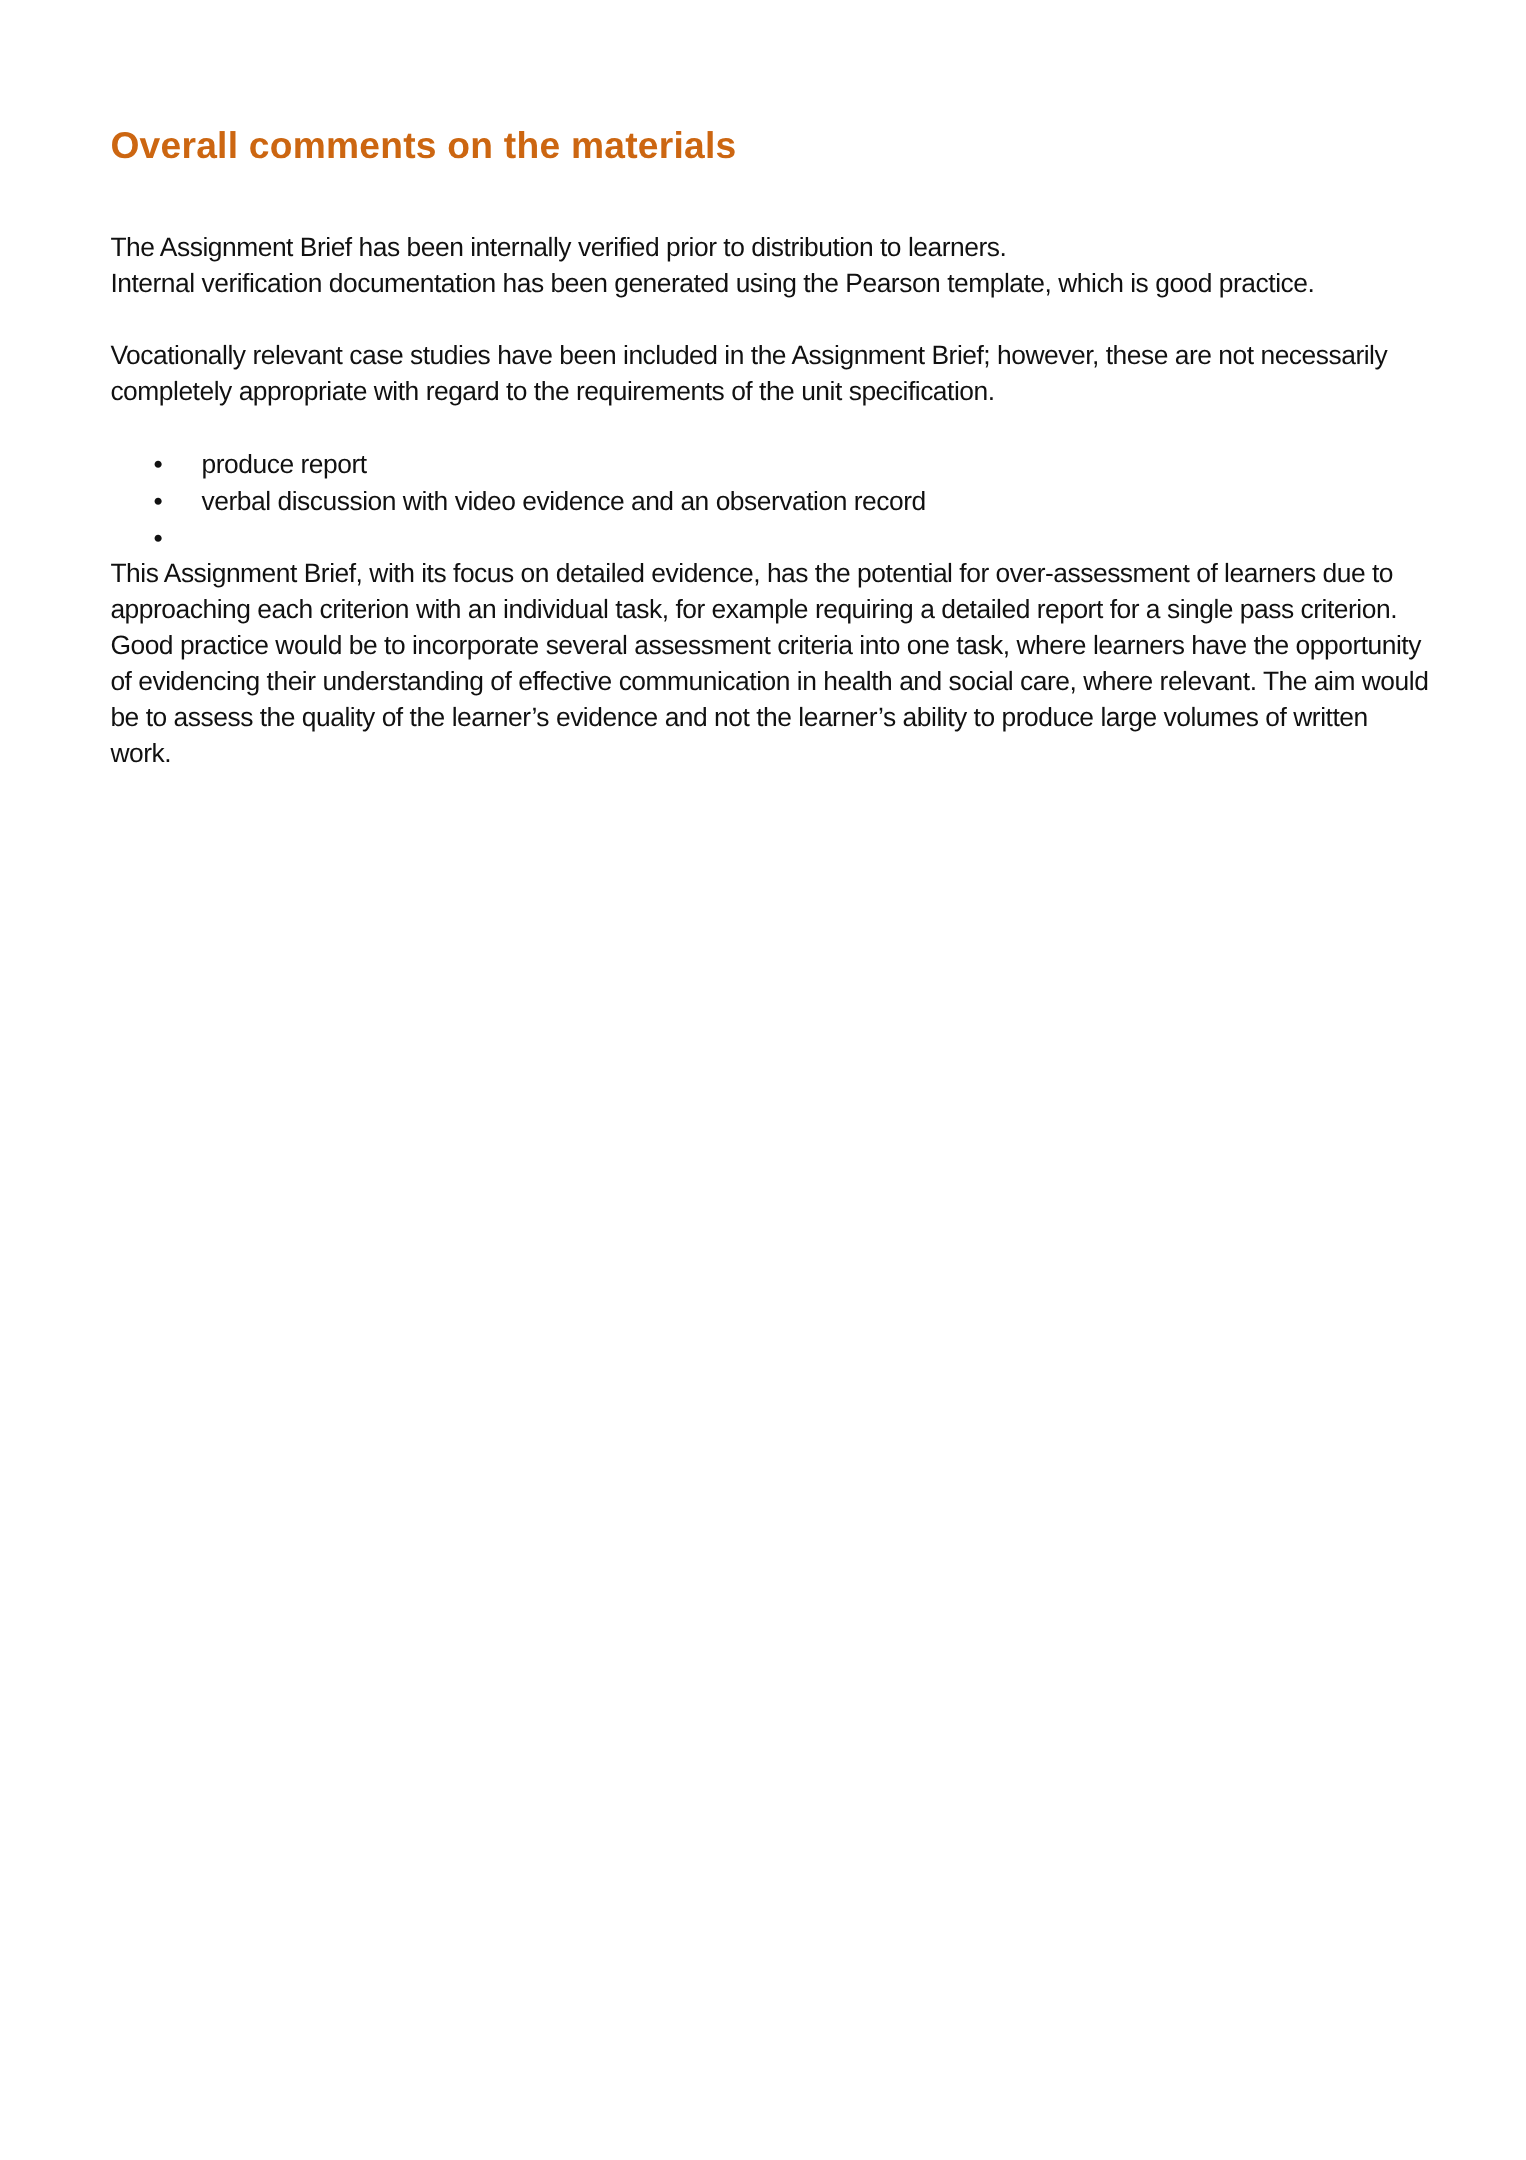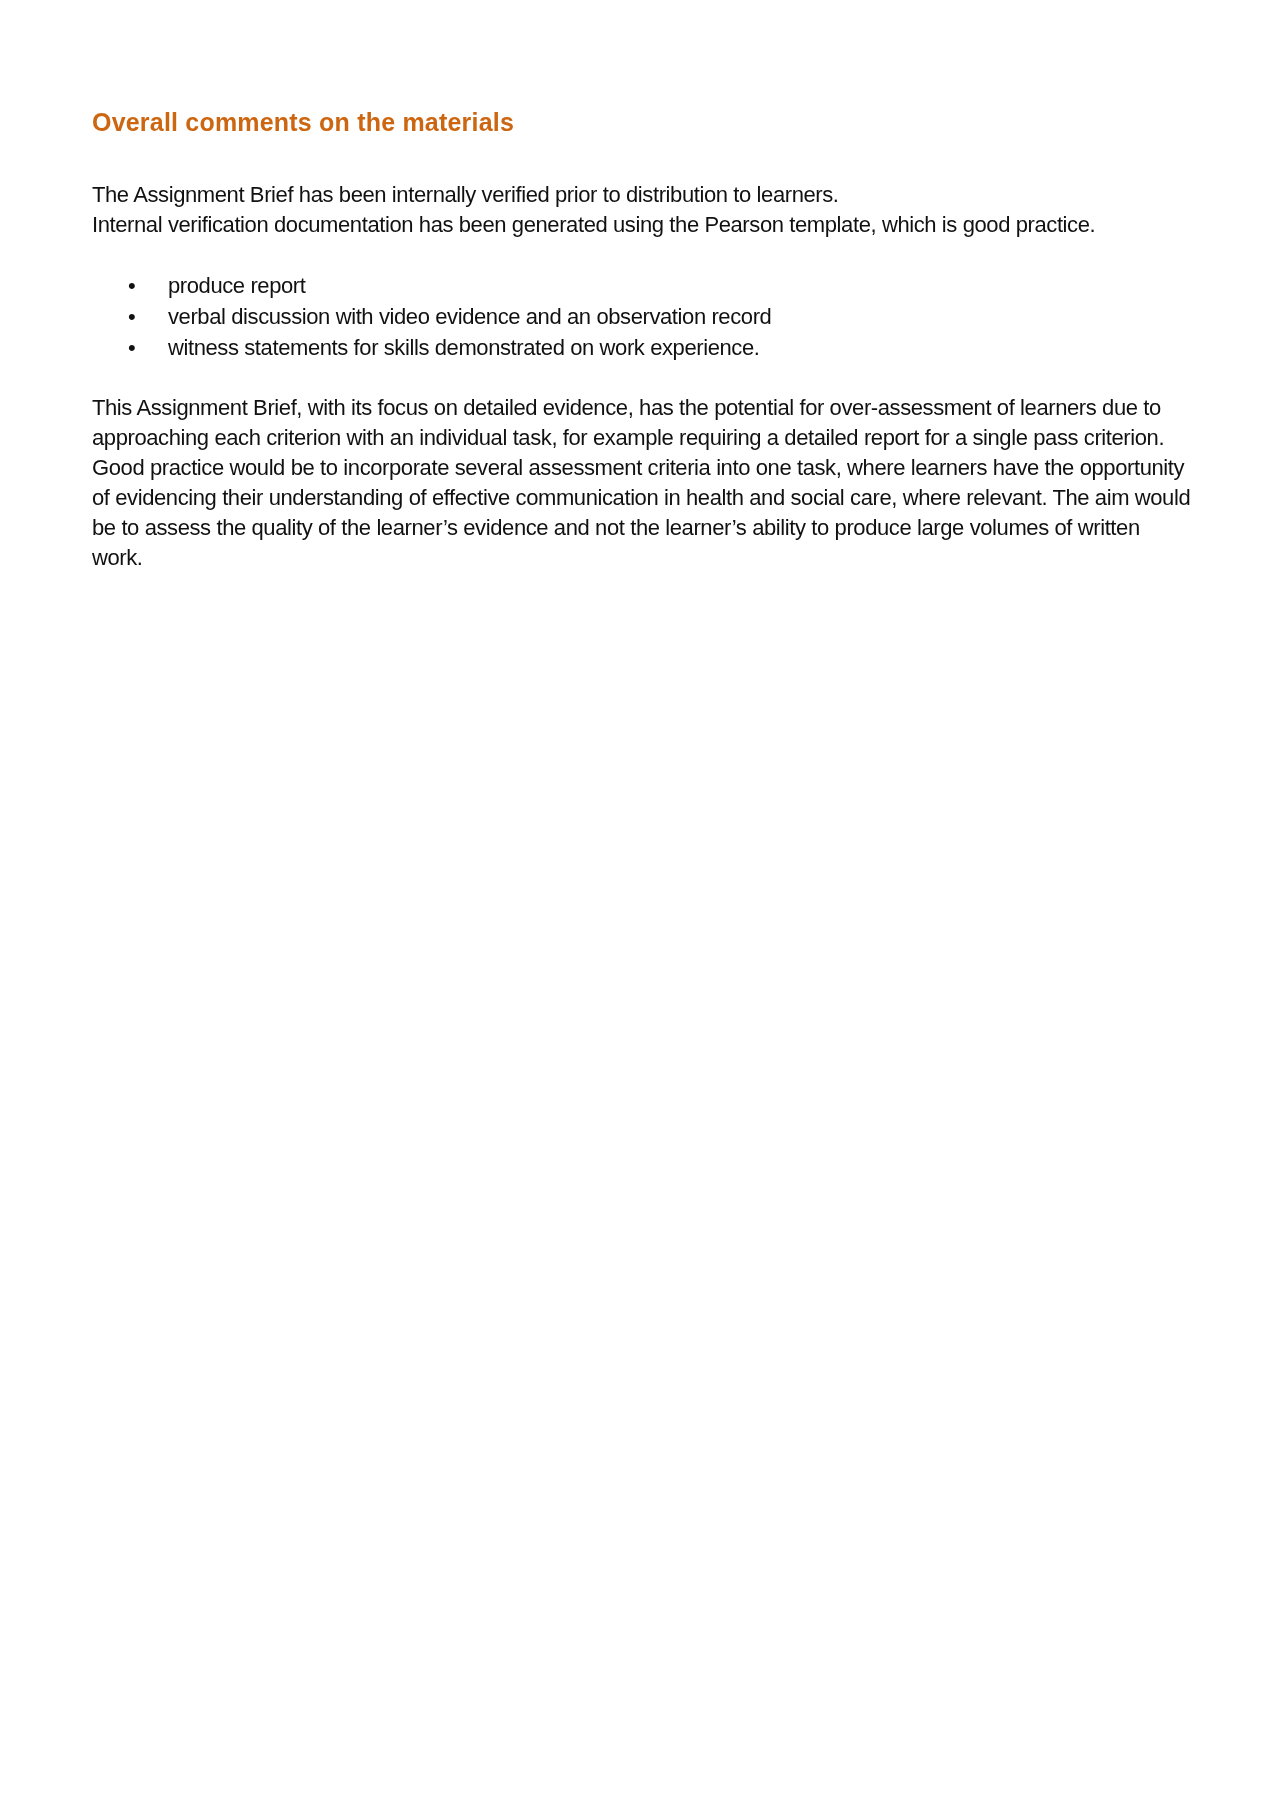--- a/index.html
+++ b/index.html
@@ -2,53 +2,53 @@
 <html><head>
 <meta charset="utf-8">
 <style>
   html, body { margin: 0; padding: 0; background: #ffffff; }
   body { width: 1272px; height: 1800px; position: relative; overflow: hidden; }
   .page {
     position: absolute; left: 92px; top: 100px; width: 1100px;
     font-family: "Liberation Sans", sans-serif; color: #111111;
   }
   h1 {
-    margin: 0 0 36px 0; font-size: 25px; font-weight: bold; color: #cc6611;
+    margin: 0 0 47px 0; font-size: 31px; font-weight: bold; color: #cc6611;
     letter-spacing: 0.2px; line-height: 44px;
   }
   p { margin: 0 0 30px 0; font-size: 22px; line-height: 30px; letter-spacing: -0.4px; }
   ul { margin: 0 0 30px 0; padding: 0 0 0 76px; list-style: none; }
   li { position: relative; font-size: 22px; line-height: 31px; letter-spacing: -0.4px; }
   li .bullet { position: absolute; left: -40px; top: 0; }
 </style>
 </head>
 <body>
 
 <div class="page">
   <h1>Overall comments on the materials</h1>
 
 
   <p>
     <span>The Assignment Brief has been internally verified prior to distribution to learners.</span><br>
     <span>Internal verification documentation has been generated using the Pearson template, which is good practice.</span>
   </p>
 
 
+  <p>Vocationally relevant case studies have been included in the Assignment Brief; however, these are not necessarily completely appropriate with regard to the requirements of the unit specification.</p>
 
 
   <ul>
     <li>
       <span class="bullet">•</span>
       <span>produce report</span>
     </li>
     <li>
       <span class="bullet">•</span>
       <span>verbal discussion with video evidence and an observation record</span>
     </li>
     <li>
       <span class="bullet">•</span>
-      <span>witness statements for skills demonstrated on work experience.</span>
     </li>
   </ul>
 
 
   <p>This Assignment Brief, with its focus on detailed evidence, has the potential for over-assessment of learners due to approaching each criterion with an individual task, for example requiring a detailed report for a single pass criterion. Good practice would be to incorporate several assessment criteria into one task, where learners have the opportunity of evidencing their understanding of effective communication in health and social care, where relevant. The aim would be to assess the quality of the learner’s evidence and not the learner’s ability to produce large volumes of written work.</p>
 </div>
 
 </body></html>

